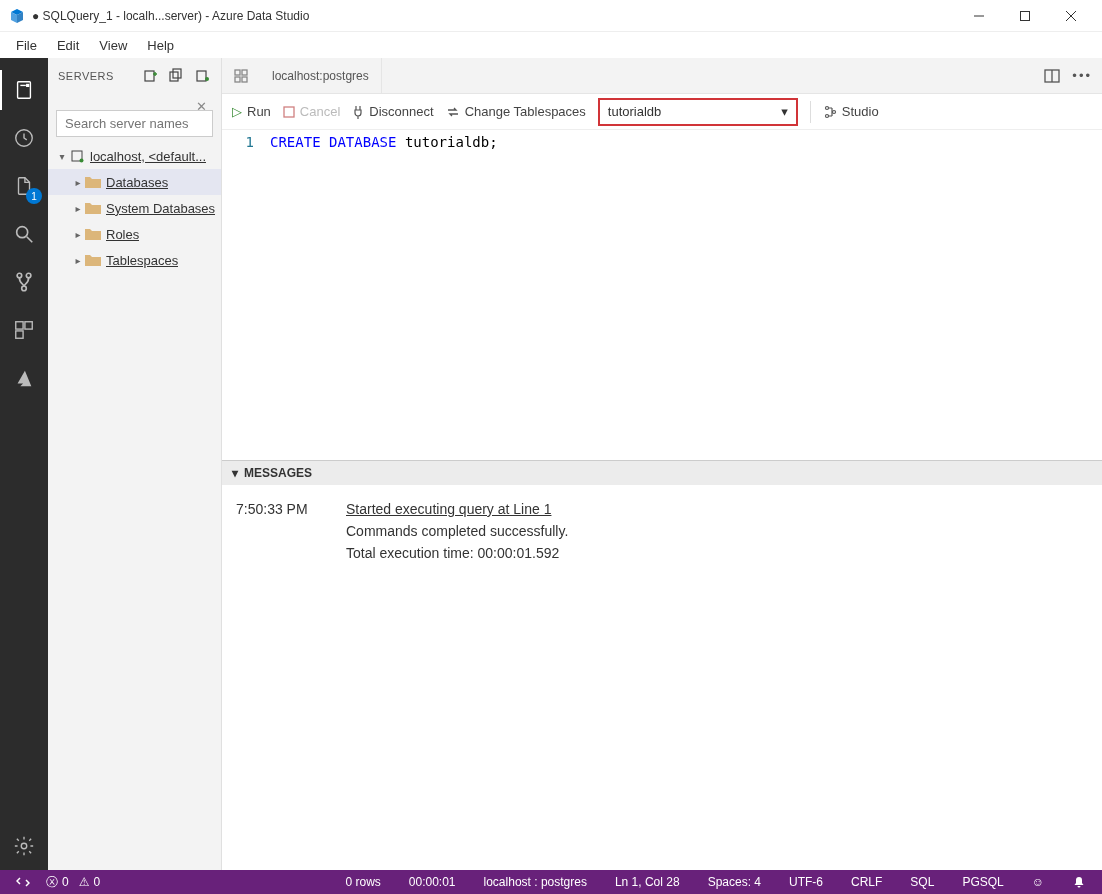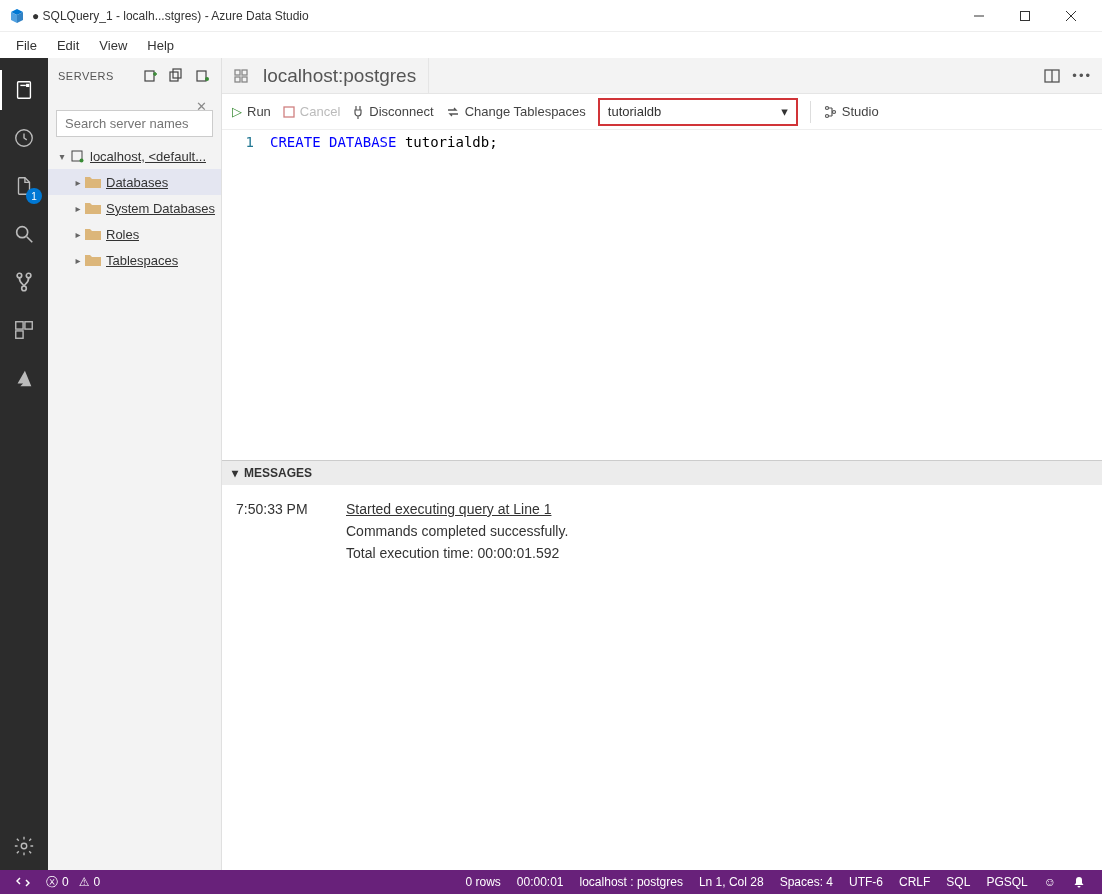--- a/index.html
+++ b/index.html
@@ -25,57 +25,57 @@
 .sidebar-search input { width:100%; padding:5px 22px 5px 8px; border:1px solid #ccc; background:#fff; font-size:13px; outline:none; }
 .sidebar-search .clr { position:absolute; right:14px; top:5px; color:#888; }
 .tree { flex:1; overflow-y:auto; font-size:13px; color:#333; background:#f3f3f3; }
 .tree-item { display:flex; align-items:center; height:26px; padding-left: 8px; }
 .tree-item.sel { background:#e4e6f1; }
 .tree-item .twisty { width:12px; color:#666; font-size:10px; text-align:center; }
 .tree-item .icn { width:18px; display:inline-flex; justify-content:center; }
 .tree-item .lbl { margin-left:4px; white-space:nowrap; overflow:hidden; text-overflow:ellipsis;text-decoration:underline; }
 .editor { flex:1; display:flex; flex-direction:column; min-width:0; }
 .tabs { display:flex; align-items:center; height:36px; background:#f3f3f3; border-bottom:1px solid #e5e5e5; }
-.tab { display:flex; align-items:center; gap:15px; padding:0 12px; height:36px; font-size:19px; color:#555; border-right:1px solid #e5e5e5; }
+.tab { display:flex; align-items:center; gap:24px; padding:0 12px; height:36px; font-size:12px; color:#555; border-right:1px solid #e5e5e5; }
 .tab.active { background:#fff; color:#333; }
 .tab .dot { width:8px; height:8px; border-radius:50%; background:#333; }
 .tabs .right-actions { margin-left:auto; padding:0 10px; display:flex; gap:12px; color:#555; }
 .toolbar { display:flex; align-items:center; height:36px; background:#fff; border-bottom:1px solid #eee; padding:0 10px; gap:12px; font-size:13px; color:#444; }
 .toolbar .btn { display:flex; align-items:center; gap:5px; }
 .toolbar .btn.disabled { color:#bbb; }
 .toolbar .run-tri { color:#388a34; }
 .db-select { border:2px solid #d13438; width:200px; height:28px; display:flex; align-items:center; padding:0 8px; justify-content:space-between; color:#333; }
 .divider { width:1px; height:22px; background:#ddd; }
 .code-area { display:flex; font-family: Consolas, monospace; font-size:14px; padding-top:4px; background:#fff; flex:1; min-height: 0; }
 .gutter { width:48px; color:#237893; text-align:right; padding-right:16px; user-select:none; }
 .code-line .kw { color:#0000ff; }
 .messages-panel { border-top:1px solid #ccc; background:#fff; height: 410px; display:flex; flex-direction:column; }
 .messages-header { background:#ececec; padding:5px 10px; font-size:12px; font-weight:bold; color:#333; display:flex; align-items:center; gap:6px; }
 .messages-body { padding:16px 14px; font-size:14px; color:#333; }
 .messages-body .row { display:flex; margin-bottom:6px; }
 .messages-body .ts { width:110px; color:#333; }
 .messages-body .underline { text-decoration: underline; }
 .statusbar { height:24px; background:#68217a; color:#fff; display:flex; align-items:center; padding:0 8px; font-size:12px; }
 .statusbar .sb-item { padding:0 8px; display:flex; align-items:center; gap:4px; }
-.statusbar .sb-right { margin-left:auto; display:flex; }
+.statusbar .sb-right { margin-left:auto; display:flex;gap:12px; }
 svg { display:block; }
 .folder-svg { fill:#dcb67a; }
 </style>
 </head>
 <body>
 
 <div class="titlebar">
   <span class="app-icon">
     <svg width="16" height="16" viewBox="0 0 16 16">
         <path fill="#0078d4" d="M2 4 L8 1 L14 4 L8 7 Z"></path>
         <path fill="#50a0e0" d="M2 4 L2 12 L8 15 L8 7 Z"></path>
         <path fill="#3282c4" d="M14 4 L14 12 L8 15 L8 7 Z"></path>
       </svg>
   </span>
-  <span class="title">● SQLQuery_1 - localh...stgres) - Azure Data Studio</span>
+  <span class="title">● SQLQuery_1 - localh...server) - Azure Data Studio</span>
   <div class="win-controls">
     <div class="wc">
         <svg width="10" height="10">
           <line x1="0" y1="5" x2="10" y2="5" stroke="#333" stroke-width="1"></line>
         </svg>
       </div>
     <div class="wc">
         <svg width="10" height="10">
           <rect x="0.5" y="0.5" width="9" height="9" fill="none" stroke="#333" stroke-width="1"></rect>
         </svg>

